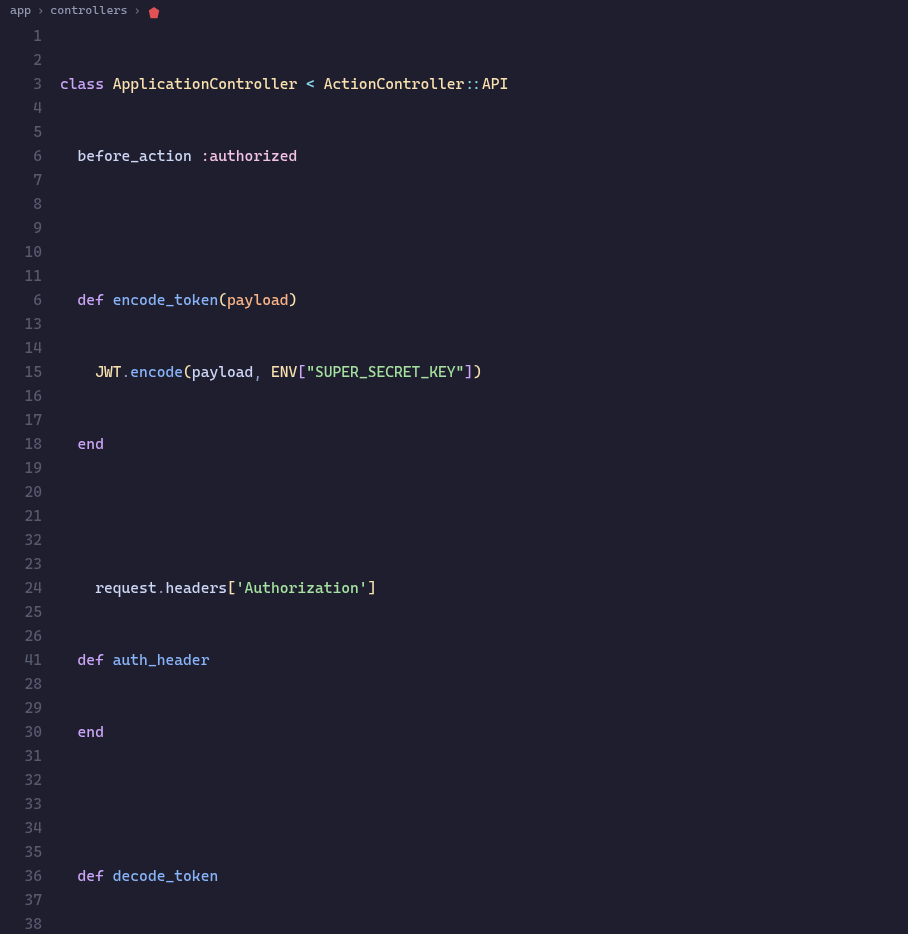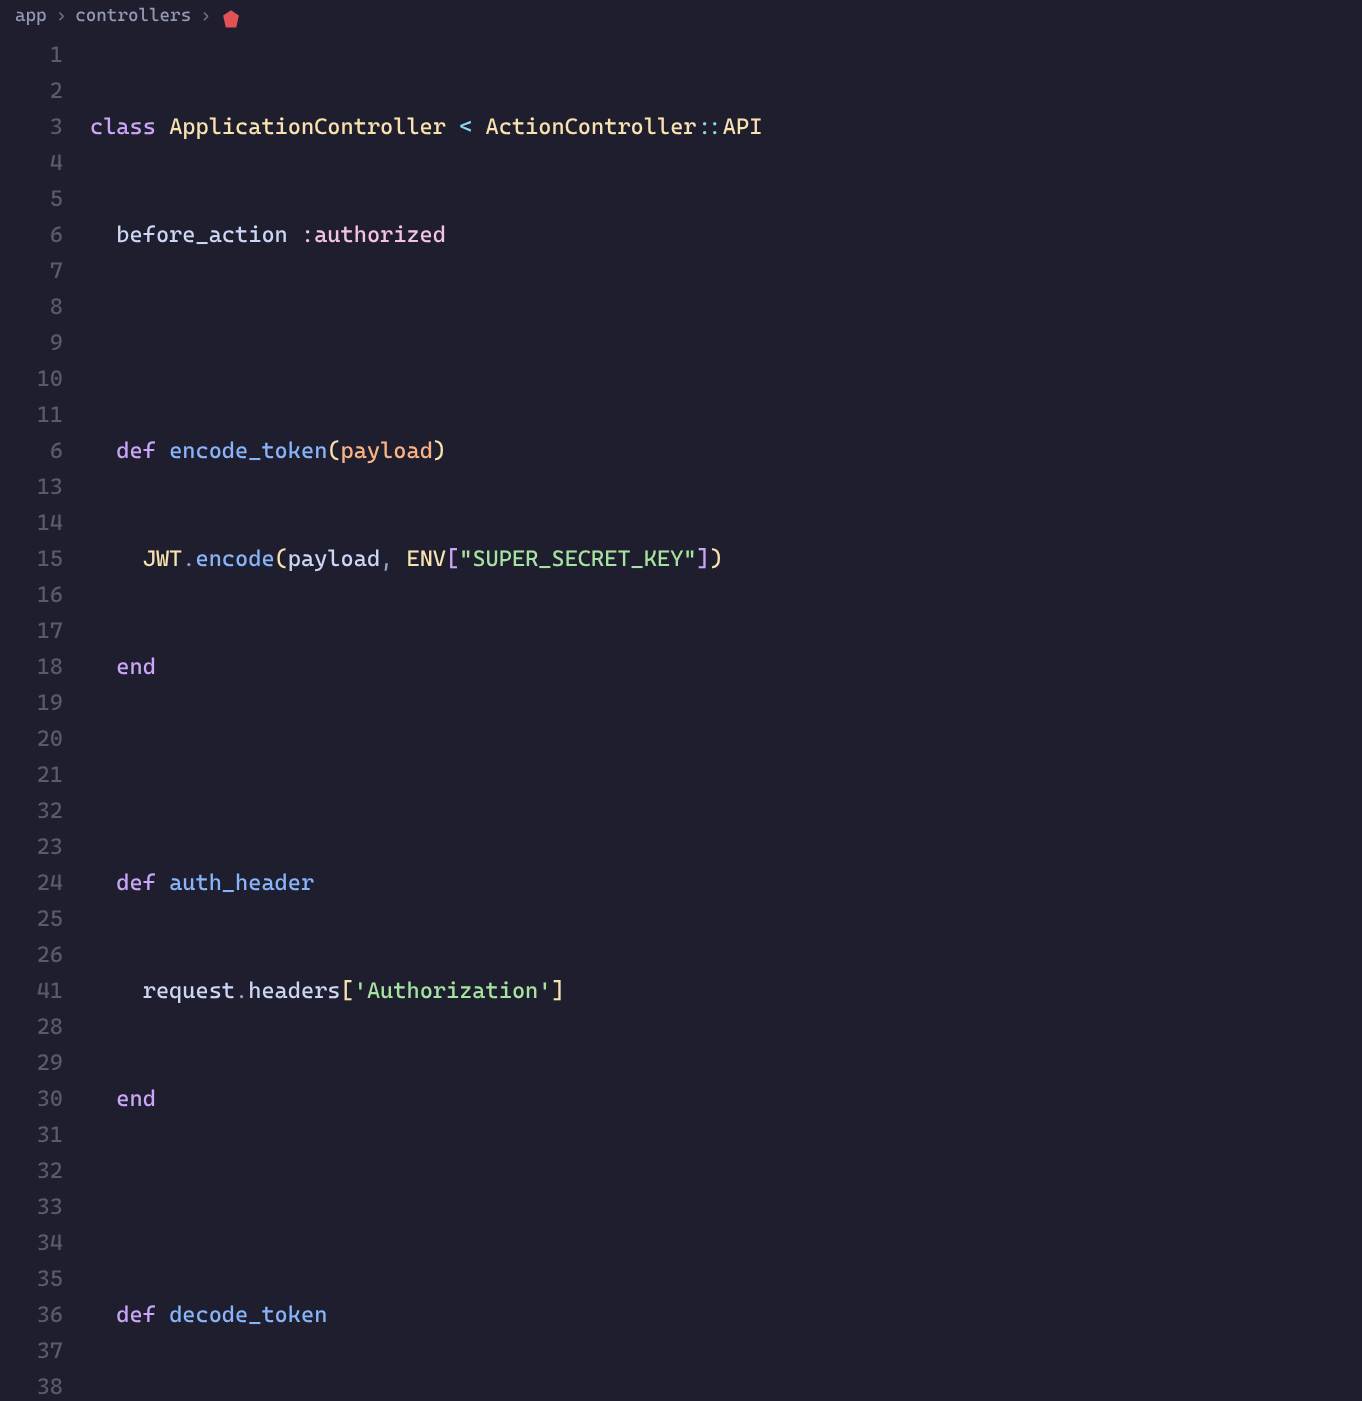--- a/index.html
+++ b/index.html
@@ -119,22 +119,22 @@
   </div>
 
   <div class="code">
     <div class="line"><span class="kw">class</span><span> </span><span class="cls2">ApplicationController</span><span class="op"> &lt; </span><span class="cls2">ActionController</span><span class="op">::</span><span class="cls2">API</span></div>
     <div class="line"><span>  </span><span class="id">before_action</span><span> </span><span class="sym">:authorized</span></div>
     <div class="line"></div>
     <div class="line"><span>  </span><span class="kw">def</span><span> </span><span class="fn">encode_token</span><span class="par">(</span><span class="bool">payload</span><span class="par">)</span></div>
     <div class="line"><span>    </span><span class="cls2">JWT</span><span class="pun">.</span><span class="fn">encode</span><span class="par">(</span><span class="id">payload</span><span class="pun">, </span><span class="cls2">ENV</span><span class="par2">[</span><span class="str">"SUPER_SECRET_KEY"</span><span class="par2">]</span><span class="par">)</span></div>
     <div class="line"><span>  </span><span class="kw">end</span></div>
     <div class="line"></div>
+    <div class="line"><span>    </span><span class="id">request</span><span class="pun">.</span><span class="id">headers</span><span class="par">[</span><span class="str">'Authorization'</span><span class="par">]</span></div>
     <div class="line"><span>  </span><span class="kw">def</span><span> </span><span class="fn">auth_header</span></div>
-    <div class="line"><span>    </span><span class="id">request</span><span class="pun">.</span><span class="id">headers</span><span class="par">[</span><span class="str">'Authorization'</span><span class="par">]</span></div>
     <div class="line"><span>  </span><span class="kw">end</span></div>
     <div class="line"></div>
     <div class="line"><span>  </span><span class="kw">def</span><span> </span><span class="fn">decode_token</span></div>
     
     
     
     
     
     
     

